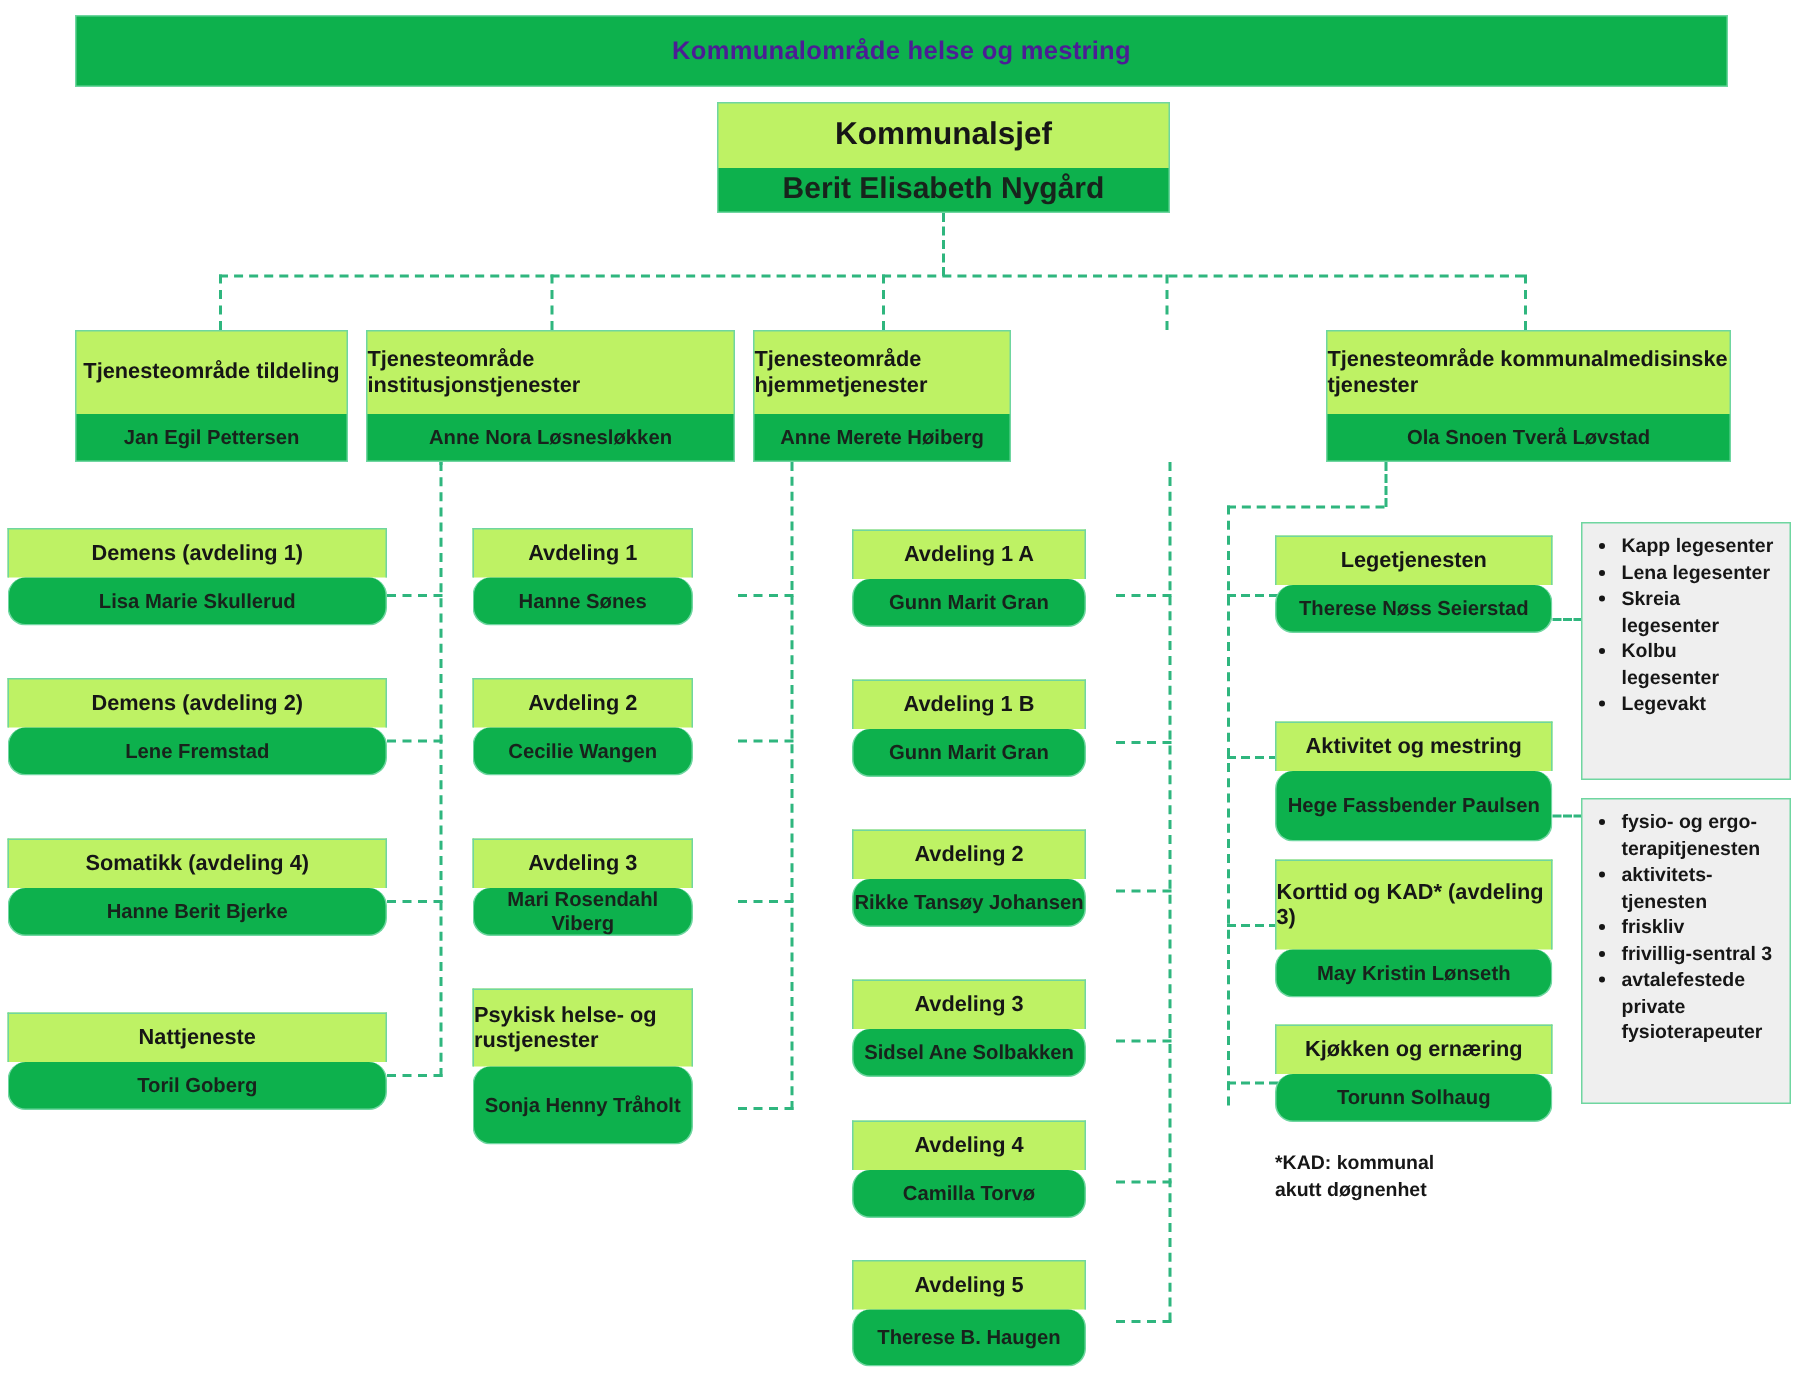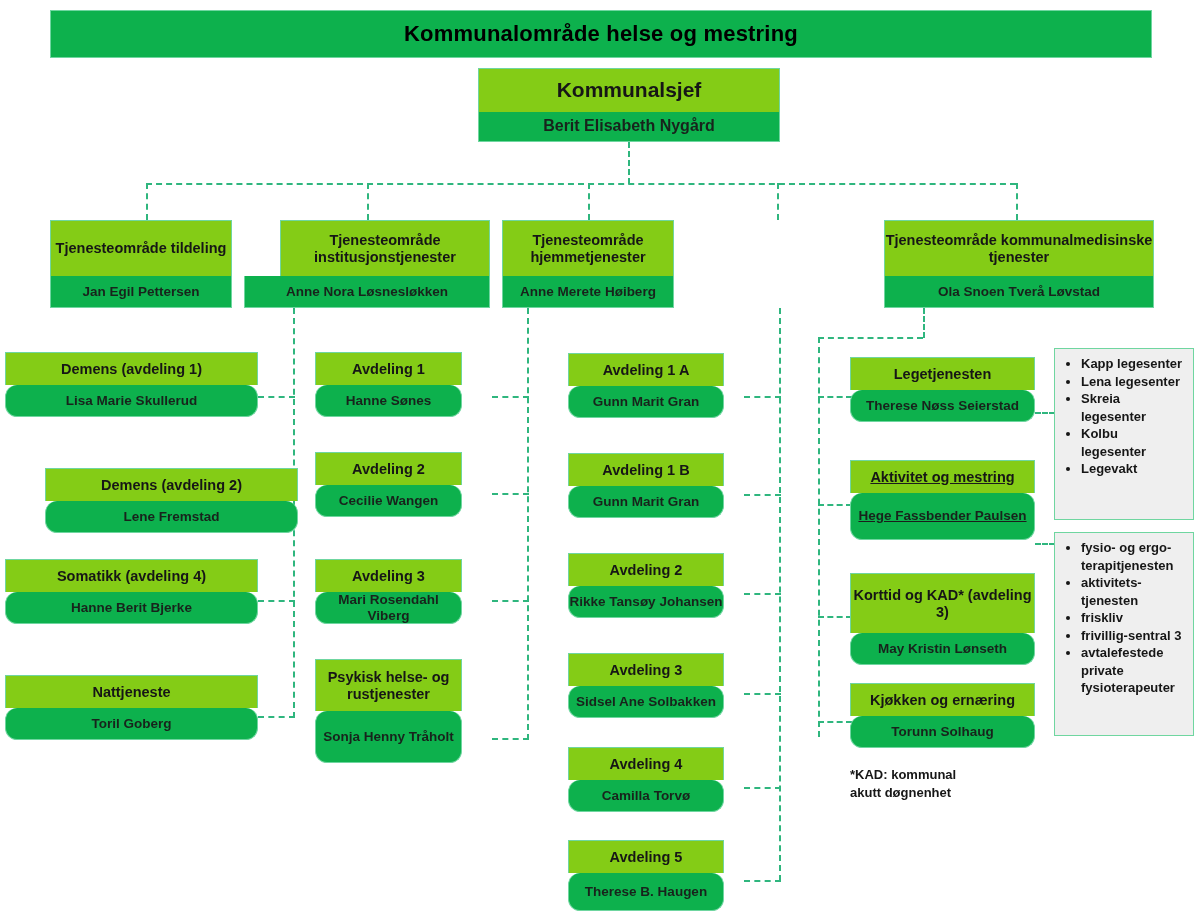--- a/index.html
+++ b/index.html
@@ -11,49 +11,49 @@
     overflow:hidden;
   }
   #chart{position:relative;width:1200px;height:919px;}
 
   
   .banner{
     position:absolute;left:50px;top:10px;width:1100px;height:46px;
     background:#0db14d;border:1px solid #6fd6a0;
     display:flex;align-items:center;justify-content:center;
   }
-  .banner-text{font-size:22px;font-weight:bold;color:#000000;letter-spacing:.2px;}
+  .banner-text{font-size:17px;font-weight:bold;color:#4c1d95;letter-spacing:.2px;}
 
   
   .node{position:absolute;box-sizing:border-box;}
   .node .title{
-    background:#84cc16;border:1px solid #6fd6a0;border-bottom:none;
+    background:#bef264;border:1px solid #6fd6a0;border-bottom:none;
     box-sizing:border-box;
-    display:flex;align-items:center;justify-content:center;text-align:center;
+    display:flex;align-items:center;justify-content:center;
     font-weight:bold;color:#161616;line-height:1.15;
   }
   .node .person{
     background:#0db14d;border:1px solid #6fd6a0;border-top:none;
     box-sizing:border-box;
     display:flex;align-items:center;justify-content:center;text-align:center;
     font-weight:bold;color:#18231c;line-height:1.15;
   }
 
   
   .root{left:478px;top:68px;width:302px;}
   .root .title{height:44px;font-size:21px;}
-  .root .person{height:30px;font-size:16px;}
+  .root .person{height:30px;font-size:20px;}
 
   
   .area .title{font-size:14.5px;}
   .area .person{height:32px;font-size:13.5px;}
   .area1{left:50px;top:220px;width:182px;}
   .area1 .title{height:56px;}
   .area2{left:244px;top:220px;width:246px;}
-  .area2 .title{height:56px;margin-left:36px;}
+  .area2 .title{height:56px;}
   .area3{left:502px;top:220px;width:172px;}
   .area3 .title{height:56px;}
   .area4{left:684px;top:220px;width:186px;}
   .area4 .title{height:56px;}
   .area5{left:884px;top:220px;width:270px;}
   .area5 .title{height:56px;}
 
   
   .unit .title{font-size:14.5px;}
   .unit .person{font-size:13.5px;border-radius:12px;}
@@ -137,21 +137,21 @@
   <div class="v" style="left:293px;top:308px;height:410px;"></div>
   <div class="h" style="left:258px;top:396px;width:37px;"></div>
   <div class="h" style="left:258px;top:493px;width:37px;"></div>
   <div class="h" style="left:258px;top:600px;width:37px;"></div>
   <div class="h" style="left:258px;top:716px;width:37px;"></div>
 
   <div class="node unit c1" style="top:352px;">
     <div class="title">Demens (avdeling 1)</div>
     <div class="person">Lisa Marie Skullerud</div>
   </div>
-  <div class="node unit c1" style="top:468px;margin-left:40px;">
+  <div class="node unit c1" style="top:452px;">
     <div class="title">Demens (avdeling 2)</div>
     <div class="person">Lene Fremstad</div>
   </div>
   <div class="node unit c1" style="top:559px;">
     <div class="title">Somatikk (avdeling 4)</div>
     <div class="person">Hanne Berit Bjerke</div>
   </div>
   <div class="node unit c1" style="top:675px;">
     <div class="title">Nattjeneste</div>
     <div class="person">Toril Goberg</div>
@@ -219,21 +219,21 @@
   <div class="v" style="left:818px;top:337px;height:400px;"></div>
   <div class="h" style="left:818px;top:396px;width:34px;"></div>
   <div class="h" style="left:818px;top:504px;width:34px;"></div>
   <div class="h" style="left:818px;top:616px;width:34px;"></div>
   <div class="h" style="left:818px;top:721px;width:34px;"></div>
 
   <div class="node unit c4" style="top:357px;">
     <div class="title">Legetjenesten</div>
     <div class="person">Therese Nøss Seierstad</div>
   </div>
-  <div class="node unit c4" style="top:460px;text-decoration:underline;">
+  <div class="node unit c4" style="top:481px;">
     <div class="title">Aktivitet og mestring</div>
     <div class="person" style="height:47px;">Hege Fassbender Paulsen</div>
   </div>
   <div class="node unit c4" style="top:573px;">
     <div class="title" style="height:60px;">Korttid og KAD* (avdeling 3)</div>
     <div class="person">May Kristin Lønseth</div>
   </div>
   <div class="node unit c4" style="top:683px;">
     <div class="title">Kjøkken og ernæring</div>
     <div class="person">Torunn Solhaug</div>

